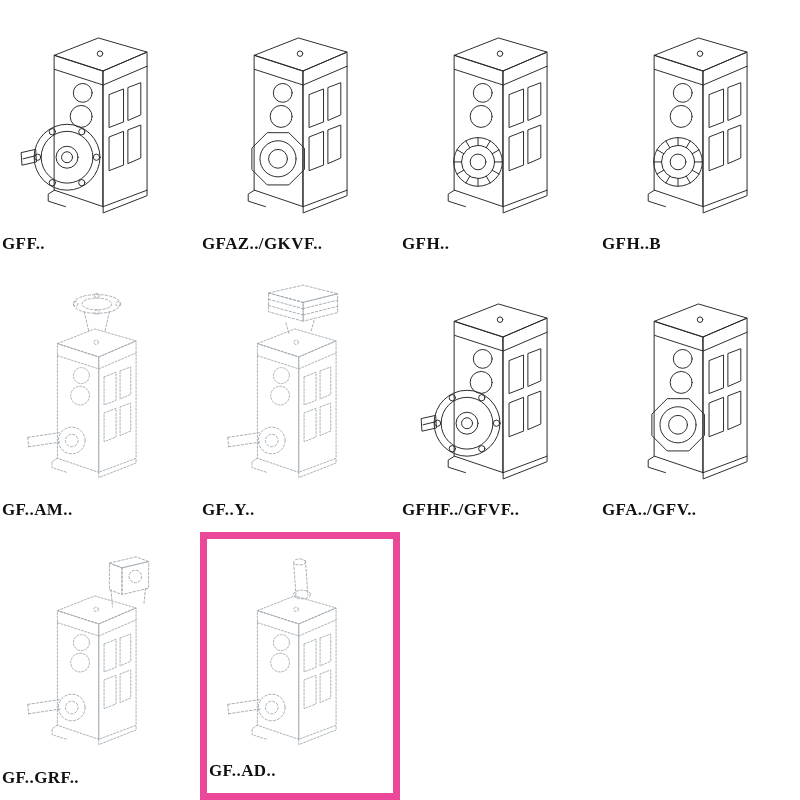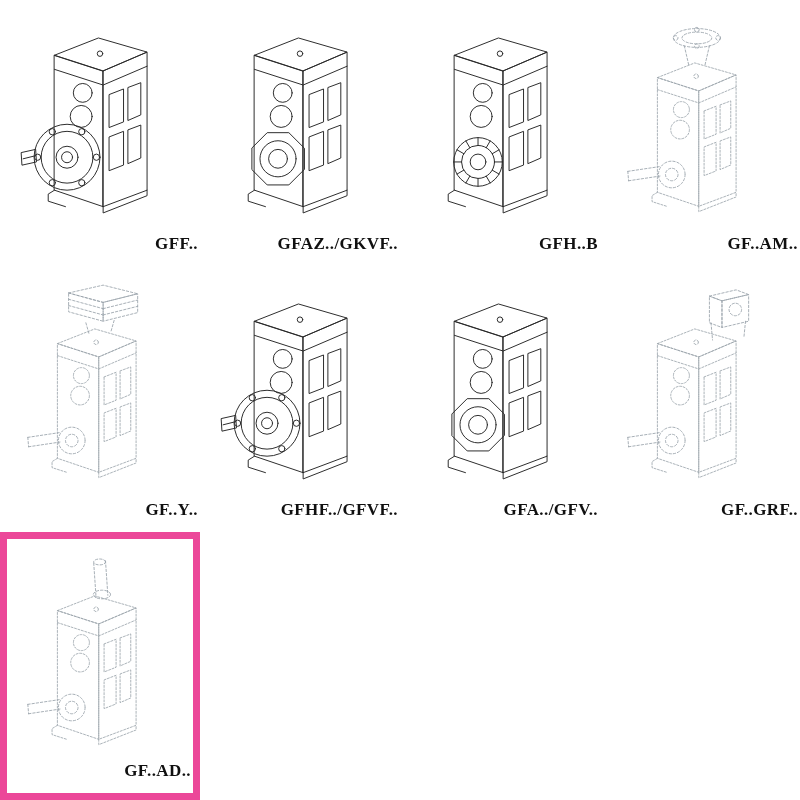--- a/index.html
+++ b/index.html
@@ -14,21 +14,21 @@
     width:800px;height:800px;background:var(--background);
     font-family:"Liberation Serif",serif;overflow:hidden;
   }
   .catalog{
     display:grid;
     grid-template-columns:repeat(4,200px);
     grid-template-rows:266px 266px 268px;
     width:800px;height:800px;
   }
   .cell{
-    margin:0;display:flex;flex-direction:column;align-items:flex-end;
+    margin:0;display:flex;flex-direction:column;align-items:flex-start;
     padding:4px 2px 4px;overflow:hidden;
   }
   .cell.framed{border:7px solid #ec4899}
   .drawing{
     flex:1 1 auto;width:100%;
     display:flex;align-items:center;justify-content:center;
   }
   .drawing svg{height:204px;width:160px;display:block}
   .solid svg{color:var(--line-solid)}
   .dashed svg{color:var(--line-dashed);stroke-dasharray:3 2.4}
@@ -173,27 +173,35 @@
     <div class="drawing solid">
       <svg viewBox="0 0 200 260">
           <use href="#gb-hollow"></use>
         </svg>
     </div>
     <figcaption class="label">GFAZ../GKVF..</figcaption>
   </figure>
 
 
 
-
   <figure class="cell">
     <div class="drawing solid">
       <svg viewBox="0 0 200 260">
           <use href="#gb-foot"></use>
         </svg>
     </div>
+    <figcaption class="label">GFH..</figcaption>
+  </figure>
+
+  <figure class="cell">
+    <div class="drawing solid">
+      <svg viewBox="0 0 200 260">
+          <use href="#gb-foot"></use>
+        </svg>
+    </div>
     <figcaption class="label">GFH..B</figcaption>
   </figure>
 
   <figure class="cell">
     <div class="drawing dashed">
       <svg viewBox="0 0 200 260">
           <use href="#gb-am"></use>
         </svg>
     </div>
     <figcaption class="label">GF..AM..</figcaption>

